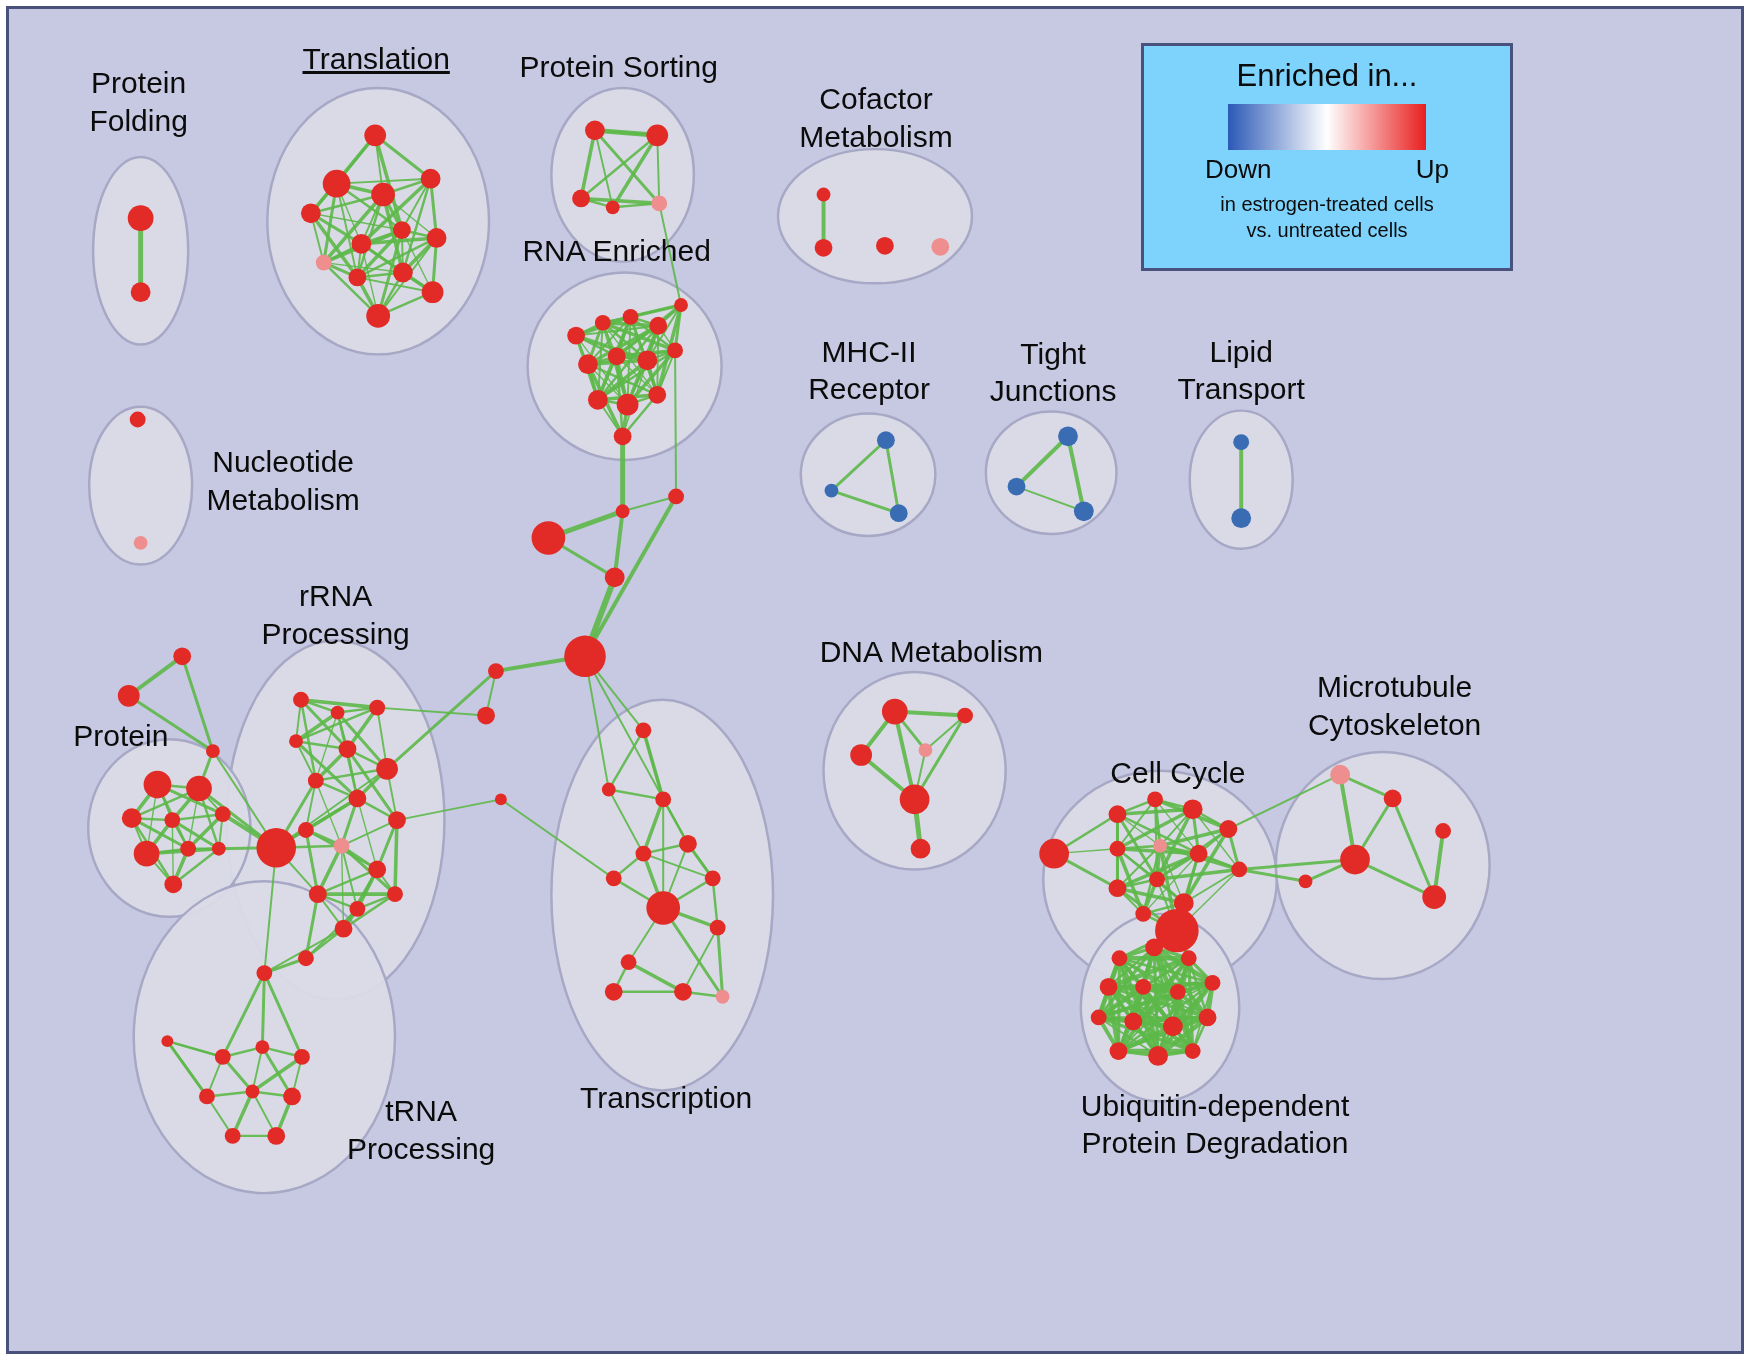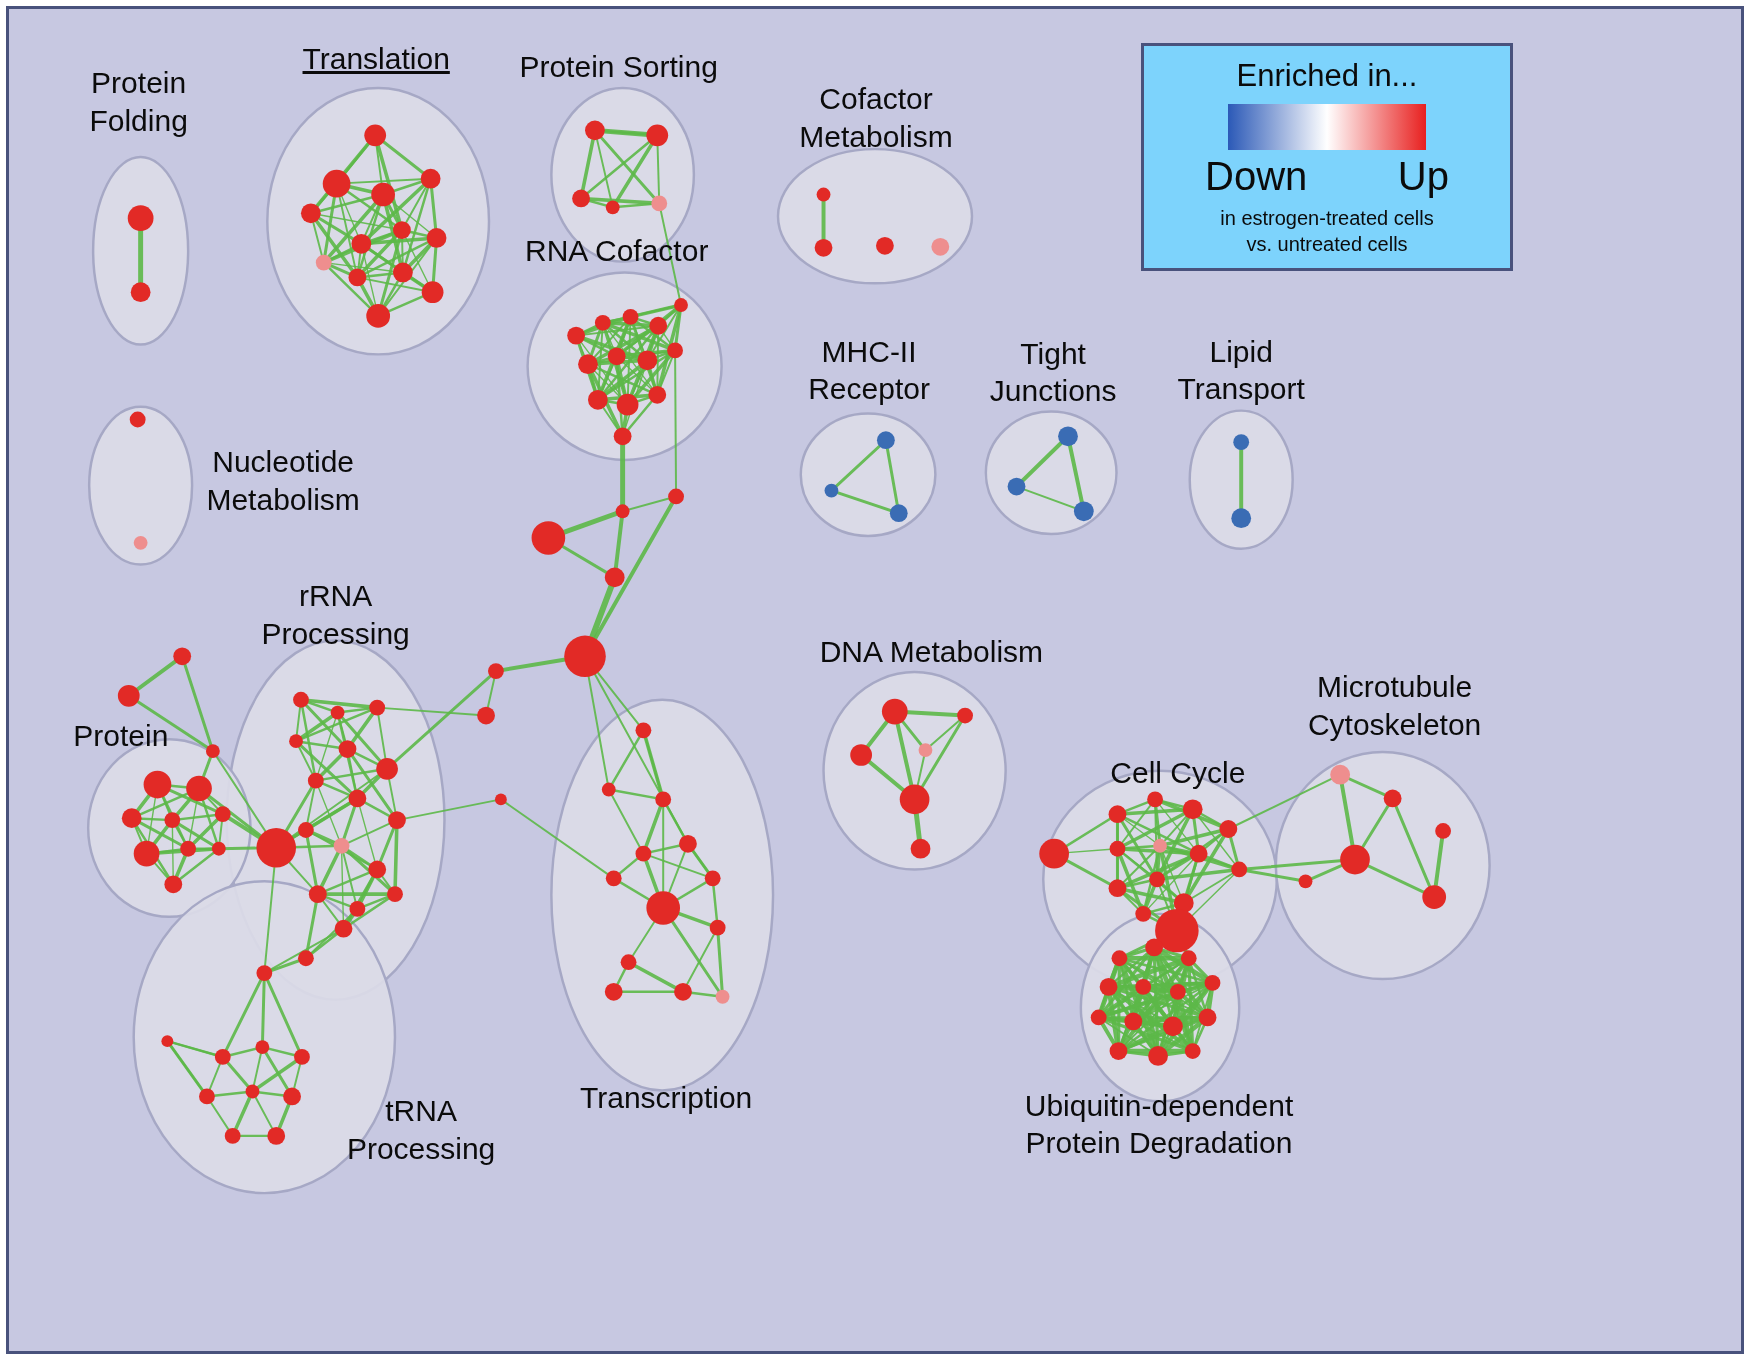--- a/index.html
+++ b/index.html
@@ -31,21 +31,21 @@
     display:flex;flex-direction:column;align-items:center;
     padding-top:12px;
   }
   .legend-title{font-size:31px;color:#0b0b0b;}
   .legend-bar{
     width:198px;height:46px;margin-top:10px;
     background:linear-gradient(to right,#2b59b7,#ffffff,#e8201f);
   }
   .legend-updown{
     width:244px;display:flex;justify-content:space-between;
-    font-size:40px;color:#0b0b0b;margin-top:4px;
+    font-size:26px;color:#0b0b0b;margin-top:4px;
   }
   .legend-caption{font-size:20px;color:#0b0b0b;line-height:1.3;}
   .legend-caption.first{margin-top:6px;}
 </style>
 </head>
 <body>
 
 <div id="figure" style="background: rgb(199, 200, 225); border-color: rgb(73, 82, 124);">
   <svg id="network-svg" width="1732" height="1342" viewBox="0 0 1750 1360" preserveAspectRatio="none">
       <ellipse cx="133" cy="245" rx="48" ry="95" fill="#dbdbe7" fill-opacity="0.92" stroke="#a6a8c5" stroke-width="2.5"></ellipse>
@@ -694,40 +694,40 @@
       <circle cx="206" cy="752" r="7" fill="#e22a26"></circle>
     </svg>
 
   <div id="labels-layer">
       <div class="cluster-label" style="left: 129.653px; top: 55.2588px;">Protein
 Folding</div>
       <div class="cluster-label" style="left: 367.184px; top: 31px; text-decoration: underline;">Translation</div>
       <div class="cluster-label" style="left: 609.664px; top: 39.4706px;">Protein Sorting</div>
       <div class="cluster-label" style="left: 866.99px; top: 71.0471px;">Cofactor
 Metabolism</div>
-      <div class="cluster-label" style="left: 607.685px; top: 223.009px;">RNA Cofactor</div>
+      <div class="cluster-label" style="left: 607.685px; top: 223.009px;">RNA Enriched</div>
       <div class="cluster-label" style="left: 274.151px; top: 434.176px;">Nucleotide
 Metabolism</div>
       <div class="cluster-label" style="left: 860.062px; top: 323.659px;">MHC-II
 Receptor</div>
       <div class="cluster-label" style="left: 1044.15px; top: 325.632px;">Tight
 Junctions</div>
       <div class="cluster-label" style="left: 1232.19px; top: 323.659px;">Lipid
 Transport</div>
       <div class="cluster-label" style="left: 326.606px; top: 568.376px;">rRNA
 Processing</div>
       <div class="cluster-label" style="left: 111.838px; top: 708.497px;">Protein</div>
       <div class="cluster-label" style="left: 922.414px; top: 623.635px;">DNA Metabolism</div>
       <div class="cluster-label" style="left: 1168.85px; top: 745.007px;">Cell Cycle</div>
       <div class="cluster-label" style="left: 1385.6px; top: 659.159px;">Microtubule
 Cytoskeleton</div>
       <div class="cluster-label" style="left: 376.091px; top: 1083.47px; margin-left: 36px;">tRNA
 Processing</div>
       <div class="cluster-label" style="left: 657.17px; top: 1070px;">Transcription</div>
-      <div class="cluster-label" style="left: 1150px; top: 1077.55px;">Ubiquitin-dependent
+      <div class="cluster-label" style="left: 1206px; top: 1077.55px;">Ubiquitin-dependent
 Protein Degradation</div>
     </div>
 
   <div class="legend" style="border-color: rgb(73, 82, 124); background: #7dd3fc;">
     <div class="legend-title">Enriched in...</div>
     <div class="legend-bar" style="background: linear-gradient(to right, rgb(43, 89, 183), rgb(255, 255, 255), rgb(232, 32, 31));"></div>
     <div class="legend-updown">
       <span>Down</span>
       <span>Up</span>
     </div>

